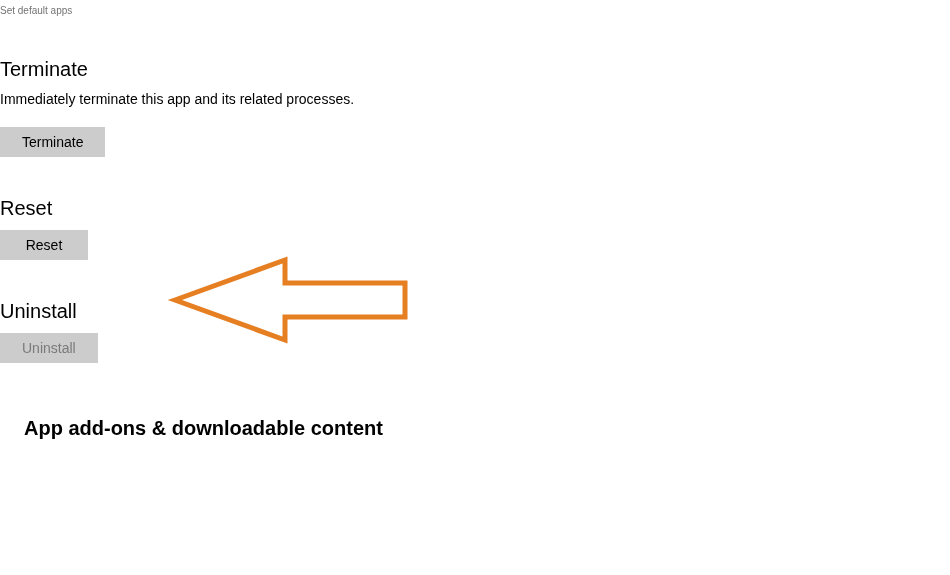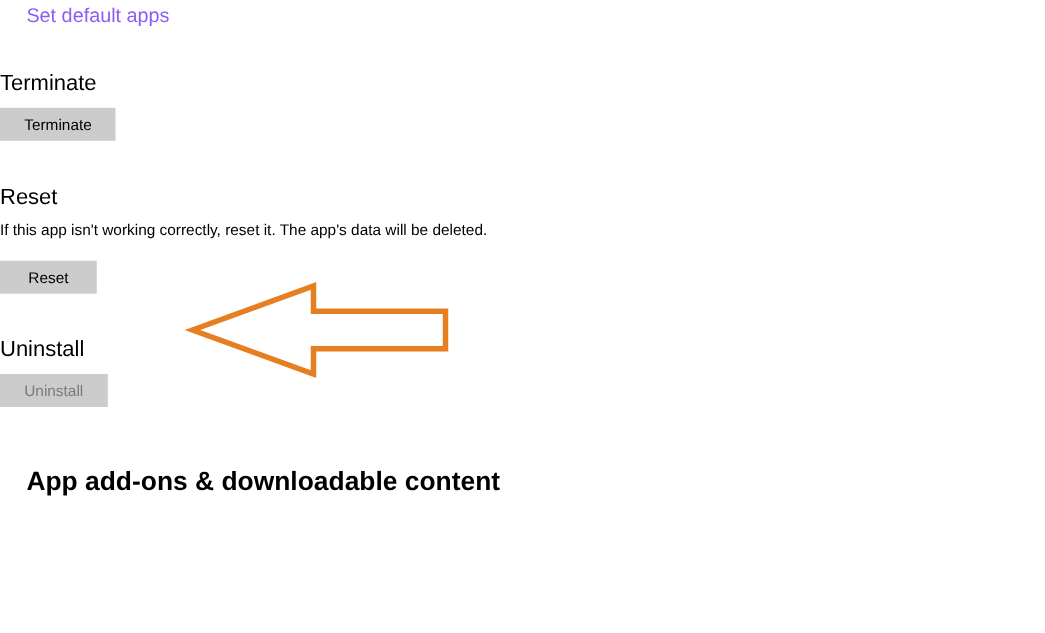--- a/index.html
+++ b/index.html
@@ -9,25 +9,24 @@
     }
     body {
       font-family: "Segoe UI", Arial, sans-serif;
       background: #ffffff;
       width: 950px;
       height: 575px;
       position: relative;
       overflow: hidden;
     }
     .link {
-      color: #8b5cf6;
-      font-size: 18px;
+      color: #737373;
+      font-size: 10px;
       text-decoration: none;
       display: inline-block;
-      margin-left: 24px;
       margin-top: 4px;
       cursor: pointer;
     }
     .section {
       margin-top: 40px;
     }
     .section-title {
       font-size: 20px;
       font-weight: 400;
       color: #000000;
@@ -47,21 +46,21 @@
       cursor: pointer;
       font-family: inherit;
       min-width: 88px;
       text-align: center;
     }
     .btn.disabled {
       color: #7a7a7a;
       cursor: default;
     }
     .addons-title {
-      font-size: 24px;
+      font-size: 20px;
       font-weight: 600;
       color: #000000;
       margin-left: 24px;
       margin-top: 54px;
     }
     .arrow-annotation {
       position: absolute;
       left: 165px;
       top: 255px;
       pointer-events: none;
@@ -69,26 +68,26 @@
   </style>
 </head>
 <body>
 
 
 
 <a class="link">Set default apps</a>
 
 <div class="section">
   <h2 class="section-title">Terminate</h2>
+  <p class="section-desc">Immediately terminate this app and its related processes.</p>
   <button class="btn">Terminate</button>
 </div>
 
 <div class="section">
   <h2 class="section-title">Reset</h2>
-  <p class="section-desc">If this app isn't working correctly, reset it. The app's data will be deleted.</p>
   <button class="btn">Reset</button>
 </div>
 
 <div class="section">
   <h2 class="section-title">Uninstall</h2>
   <button class="btn disabled">Uninstall</button>
 </div>
 
 <h2 class="addons-title">App add-ons &amp; downloadable content</h2>
 

